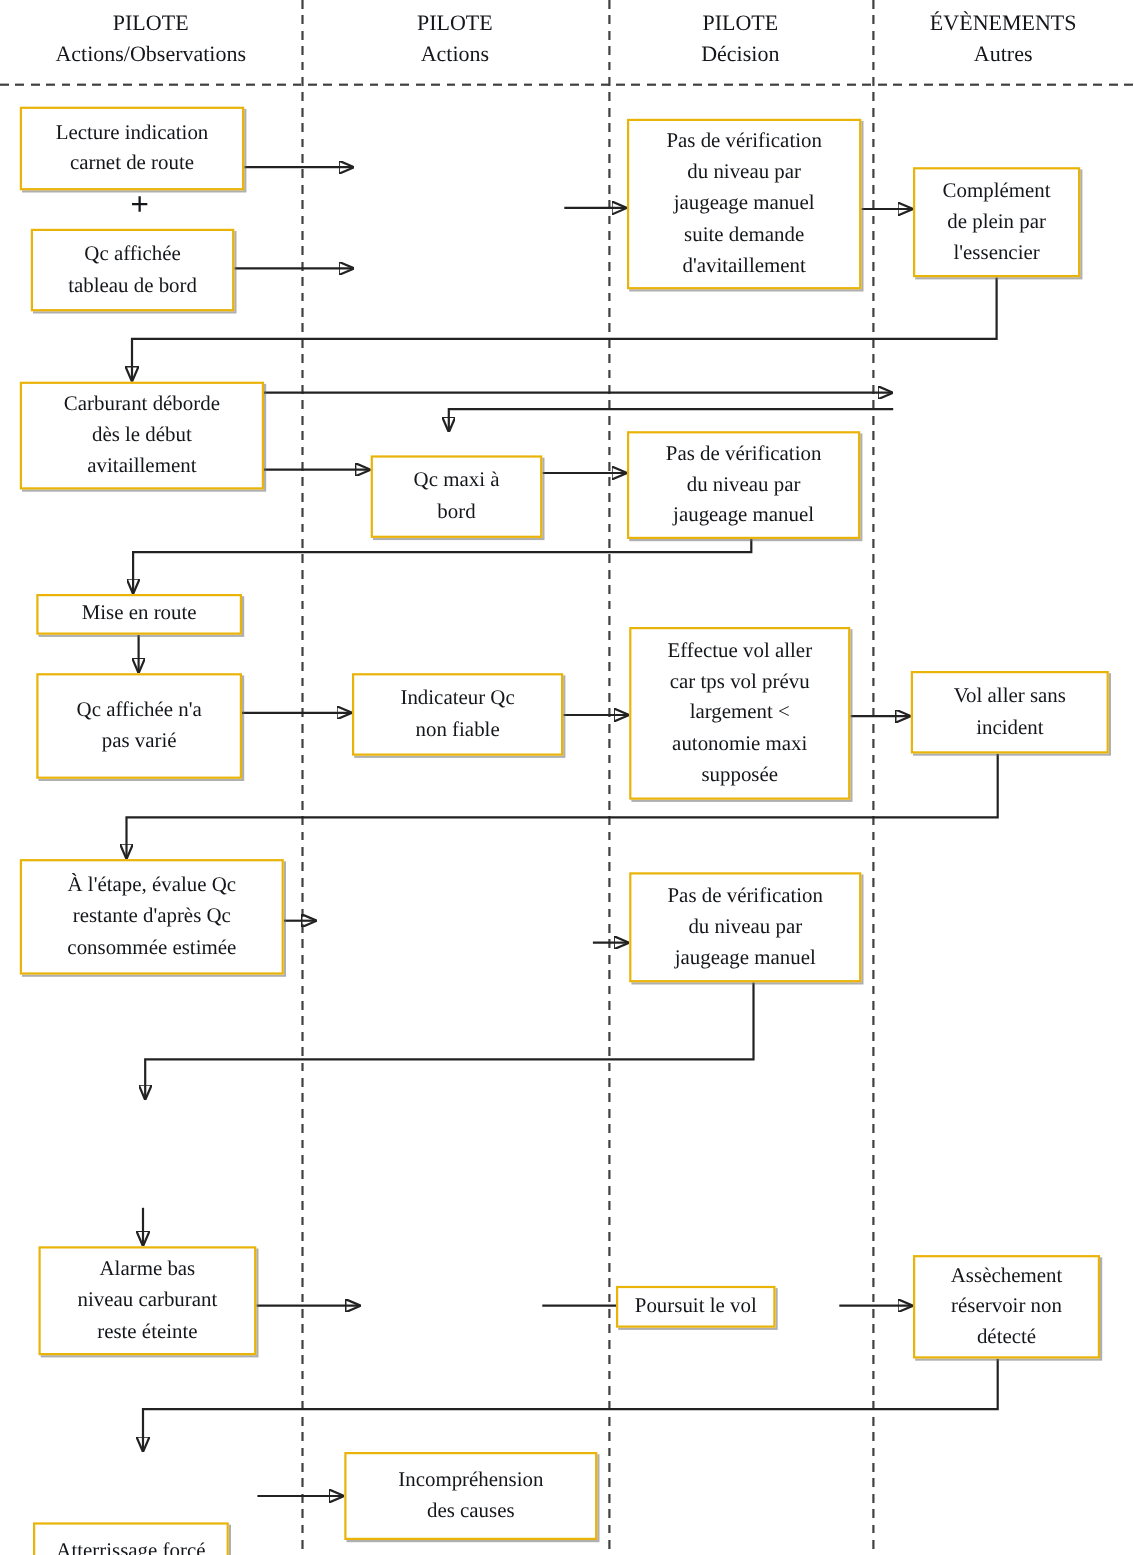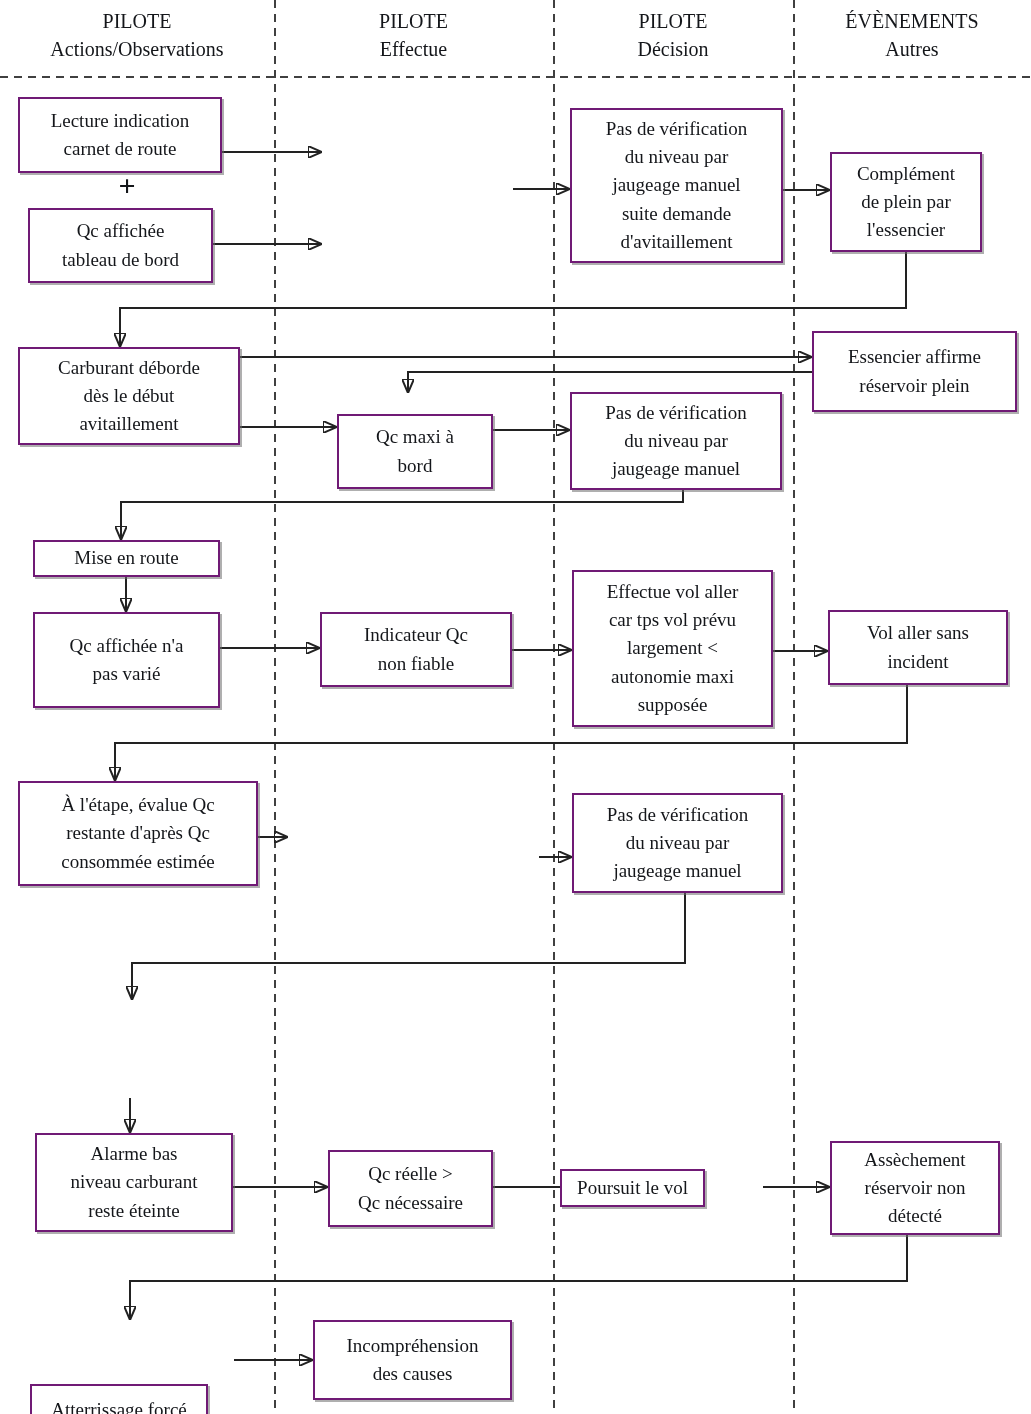--- a/index.html
+++ b/index.html
@@ -22,21 +22,21 @@
   }
   .col-header{
     position:absolute;top:7px;text-align:center;
     font-size:20px;line-height:28px;
   }
   
   .node{
     position:absolute;
     box-sizing:border-box;
     background:#ffffff;
-    border:2px solid #701a75;
+    border:2px solid #eab308;
     box-shadow:2px 2px 0 rgba(110,110,110,0.55);
     display:flex;align-items:center;justify-content:center;
     text-align:center;
     font-size:19px;line-height:1.48;
     padding:2px 4px;
     z-index:2;
   }
   .node-label{white-space:pre-line;}
   .plus{
     position:absolute;
@@ -55,21 +55,21 @@
   <div class="vdivider" style="left:553px"></div>
   <div class="vdivider" style="left:793px"></div>
   <div class="hdivider" style="top:76px"></div>
 
   <div class="col-header" style="left:0;width:274px">
     <div>PILOTE</div>
     <div>Actions/Observations</div>
   </div>
   <div class="col-header" style="left:274px;width:279px">
     <div>PILOTE</div>
-    <div>Effectue</div>
+    <div>Actions</div>
   </div>
   <div class="col-header" style="left:553px;width:240px">
     <div>PILOTE</div>
     <div>Décision</div>
   </div>
   <div class="col-header" style="left:793px;width:238px">
     <div>ÉVÈNEMENTS</div>
     <div>Autres</div>
   </div>
 
@@ -135,24 +135,20 @@
     </div>
   <div class="node" style="left:337px;top:414px;width:156px;height:75px">
       <span class="node-label">Qc maxi à
 bord</span>
     </div>
   <div class="node" style="left:570px;top:392px;width:212px;height:98px">
       <span class="node-label">Pas de vérification
 du niveau par
 jaugeage manuel</span>
     </div>
-  <div class="node" style="left:812px;top:331px;width:205px;height:81px">
-      <span class="node-label">Essencier affirme
-réservoir plein</span>
-    </div>
 
   <div class="node" style="left:33px;top:540px;width:187px;height:37px">
       <span class="node-label">Mise en route</span>
     </div>
   <div class="node" style="left:33px;top:612px;width:187px;height:96px">
       <span class="node-label">Qc affichée n'a
 pas varié</span>
     </div>
   <div class="node" style="left:320px;top:612px;width:192px;height:75px">
       <span class="node-label">Indicateur Qc
@@ -179,35 +175,31 @@
       <span class="node-label">Pas de vérification
 du niveau par
 jaugeage manuel</span>
     </div>
 
   <div class="node" style="left:35px;top:1133px;width:198px;height:99px">
       <span class="node-label">Alarme bas
 niveau carburant
 reste éteinte</span>
     </div>
-  <div class="node" style="left:328px;top:1150px;width:165px;height:77px">
-      <span class="node-label">Qc réelle &gt;
-Qc nécessaire</span>
-    </div>
   <div class="node" style="left:560px;top:1169px;width:145px;height:38px">
       <span class="node-label">Poursuit le vol</span>
     </div>
   <div class="node" style="left:830px;top:1141px;width:170px;height:94px">
       <span class="node-label">Assèchement
 réservoir non
 détecté</span>
     </div>
 
   <div class="node" style="left:30px;top:1384px;width:178px;height:80px">
       <span class="node-label">Atterrissage forcé
 en campagne</span>
     </div>
-  <div class="node" style="left:313px;top:1320px;width:199px;height:80px">
+  <div class="node" style="left:313px;top:1320px;width:230px;height:80px">
       <span class="node-label">Incompréhension
 des causes</span>
     </div>
 
 </div>
 
 </body></html>

